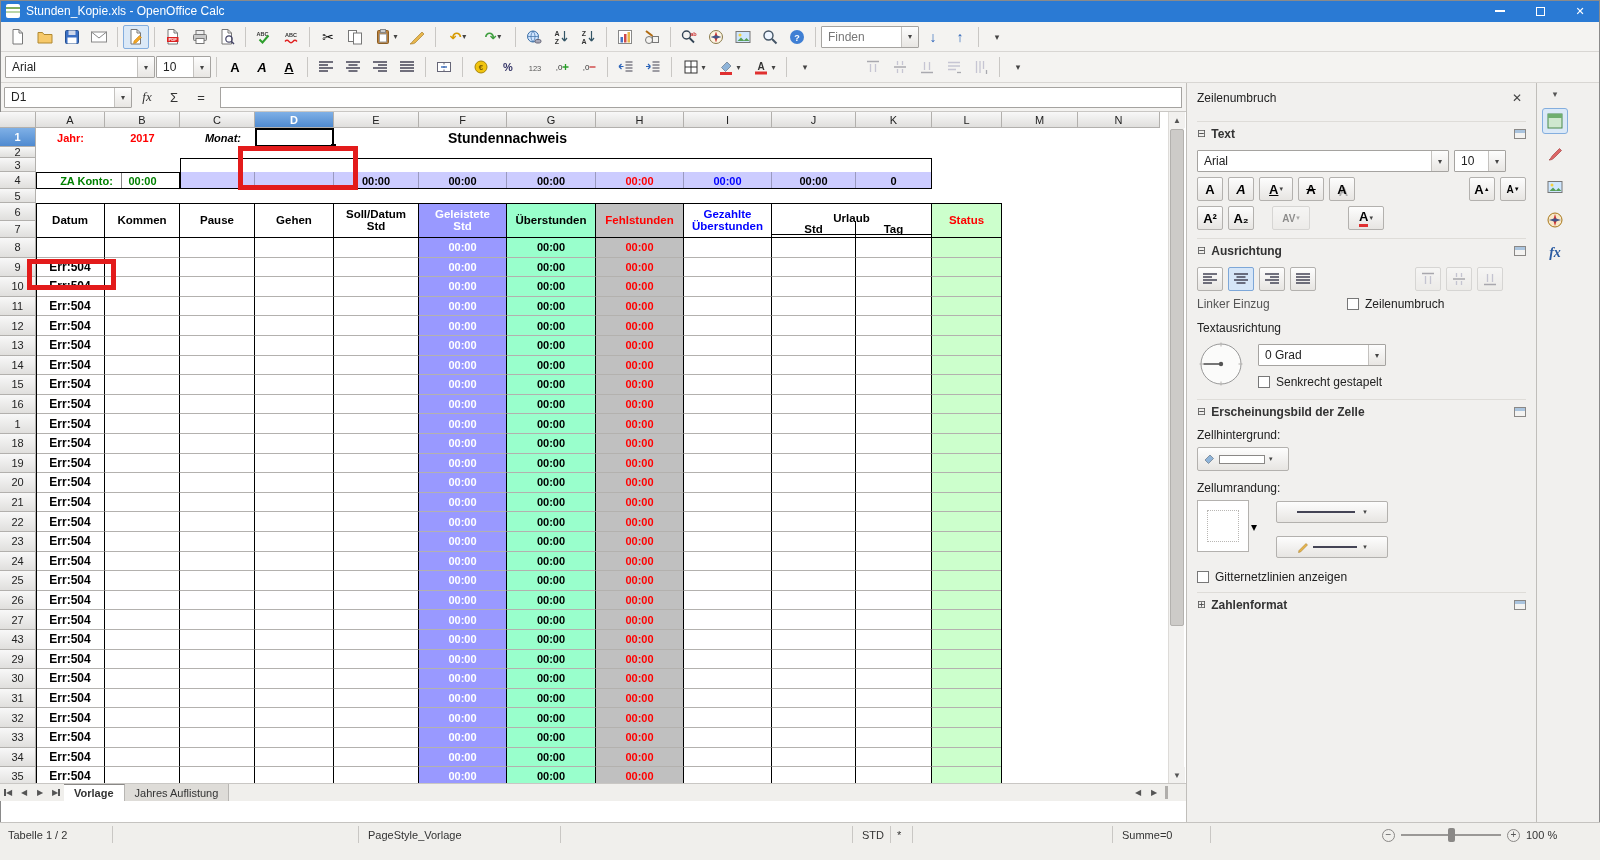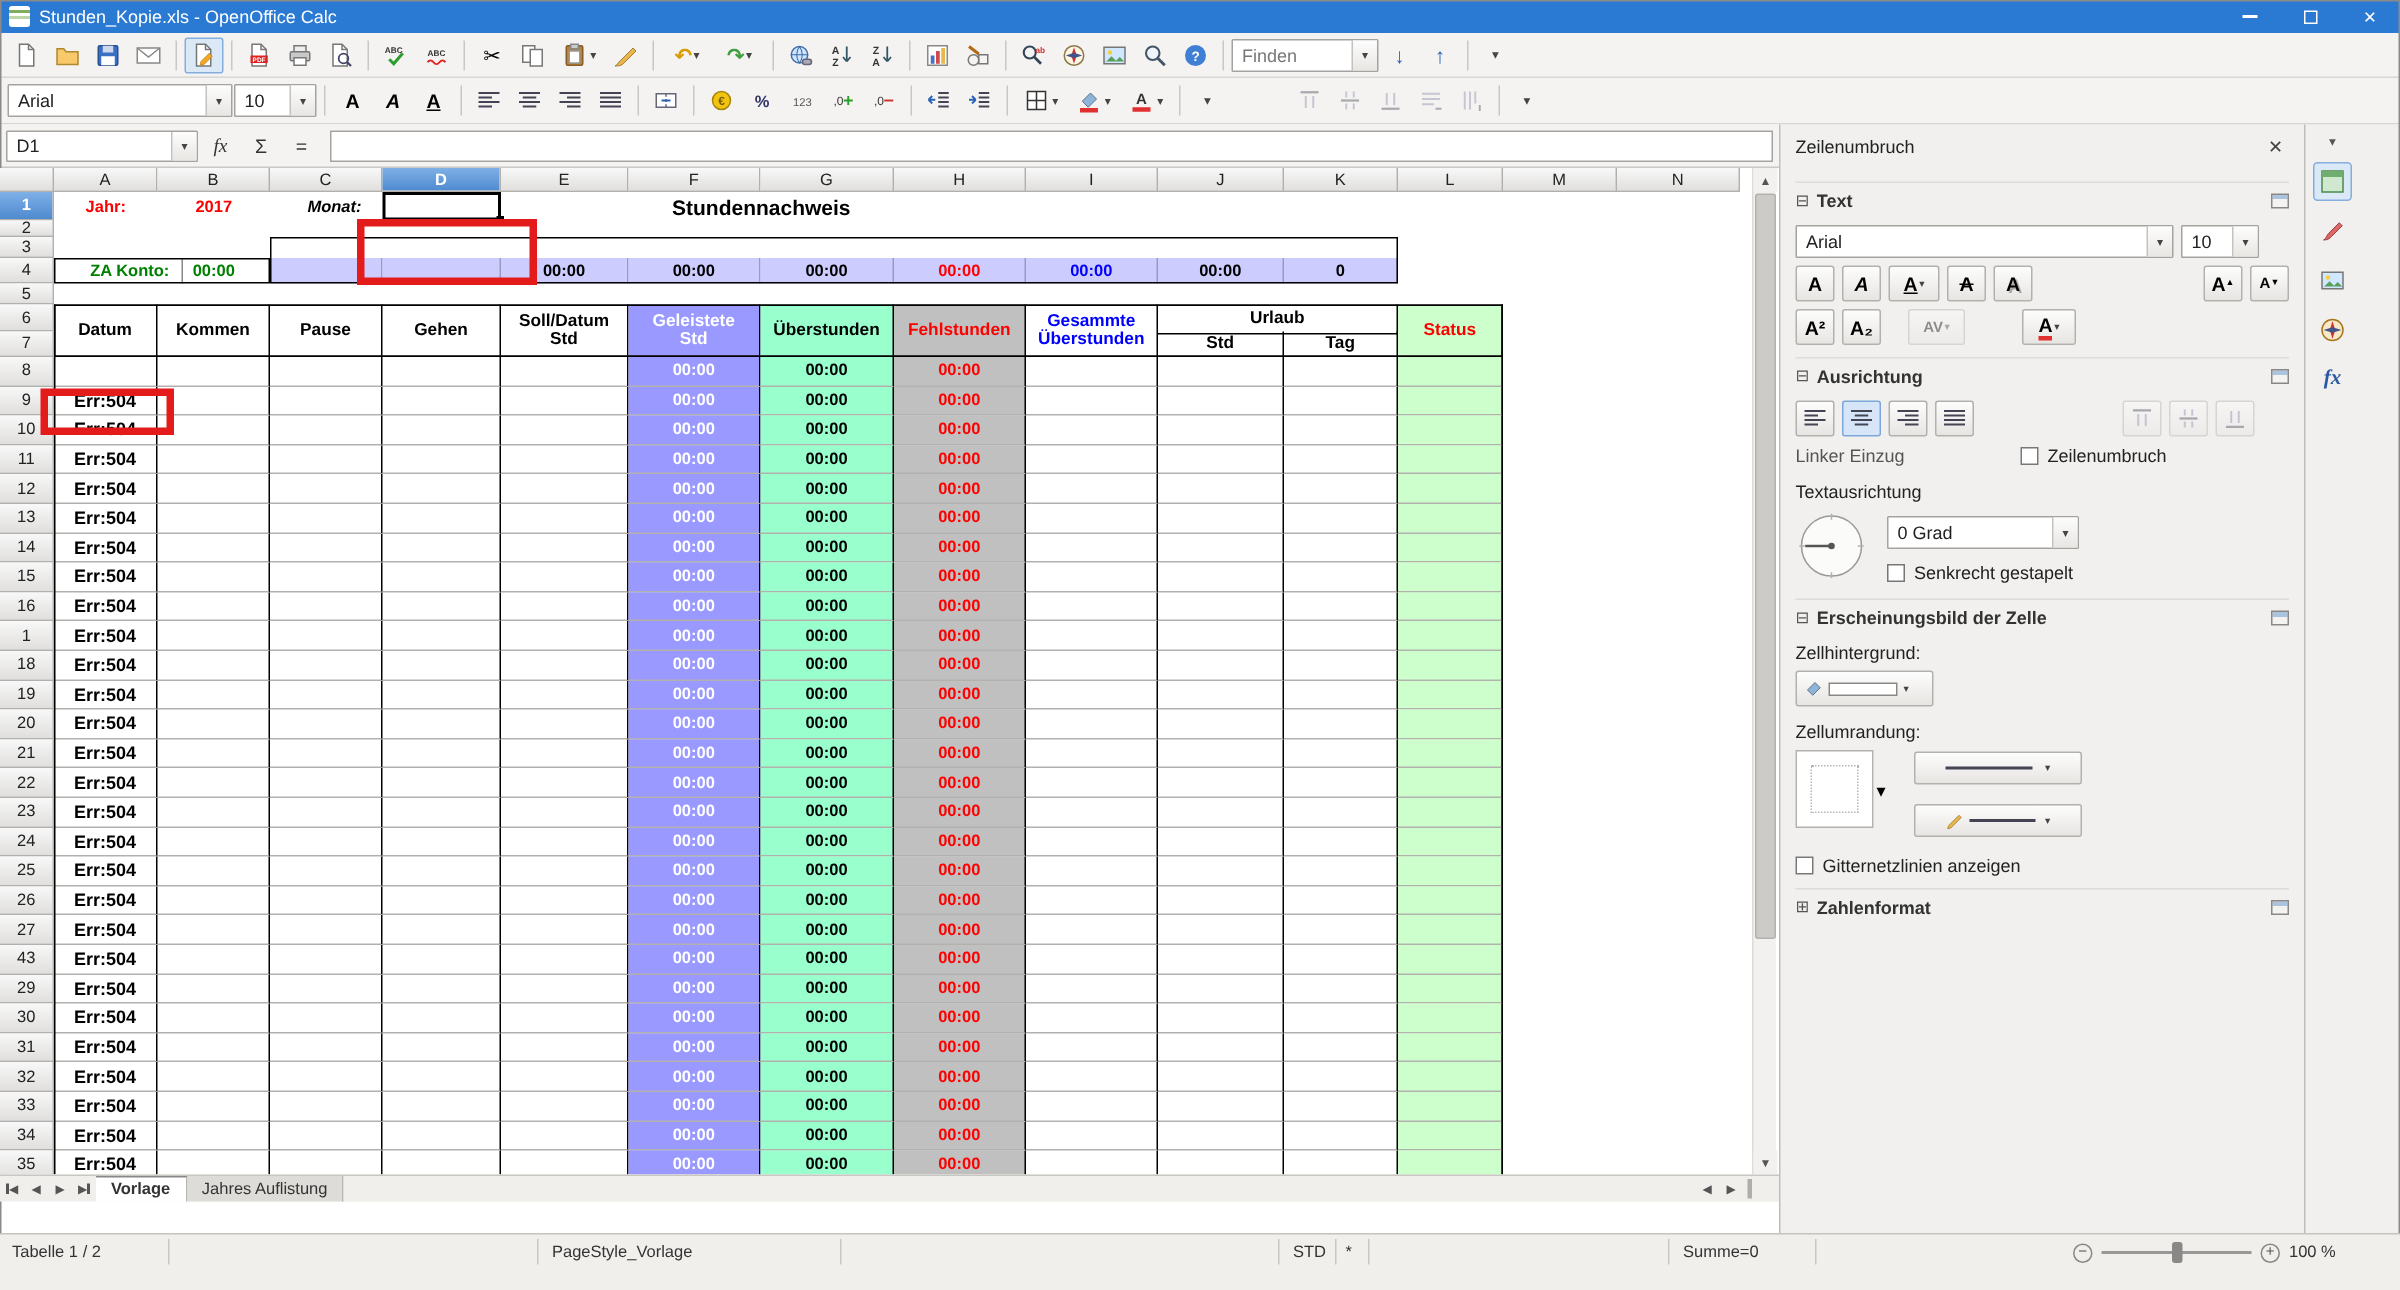--- a/index.html
+++ b/index.html
@@ -599,24 +599,24 @@
               <div>Geleistete</div>
               <div>Std</div>
             </div>
             <div class="gc th mint" style="left: 507px; top: 91px; width: 89px; height: 35px;">
               <div>Überstunden</div>
             </div>
             <div class="gc th grayc" style="left: 596px; top: 91px; width: 88px; height: 35px;">
               <div>Fehlstunden</div>
             </div>
             <div class="gc th bluet" style="left: 684px; top: 91px; width: 88px; height: 35px;">
-              <div>Gesammte</div>
+              <div>Gezahlte</div>
               <div>Überstunden</div>
             </div>
-            <div class="gc th " style="left: 772px; top: 91px; width: 160px; height: 20px;">
+            <div class="gc th " style="left: 772px; top: 91px; width: 160px; height: 32px;">
               <div>Urlaub</div>
             </div>
             <div class="gc th " style="left: 772px; top: 109px; width: 84px; height: 17px;">
               <div>Std</div>
             </div>
             <div class="gc th " style="left: 856px; top: 109px; width: 76px; height: 17px;">
               <div>Tag</div>
             </div>
             <div class="gc th statc redt" style="left: 932px; top: 91px; width: 70px; height: 35px;">
               <div>Status</div>

